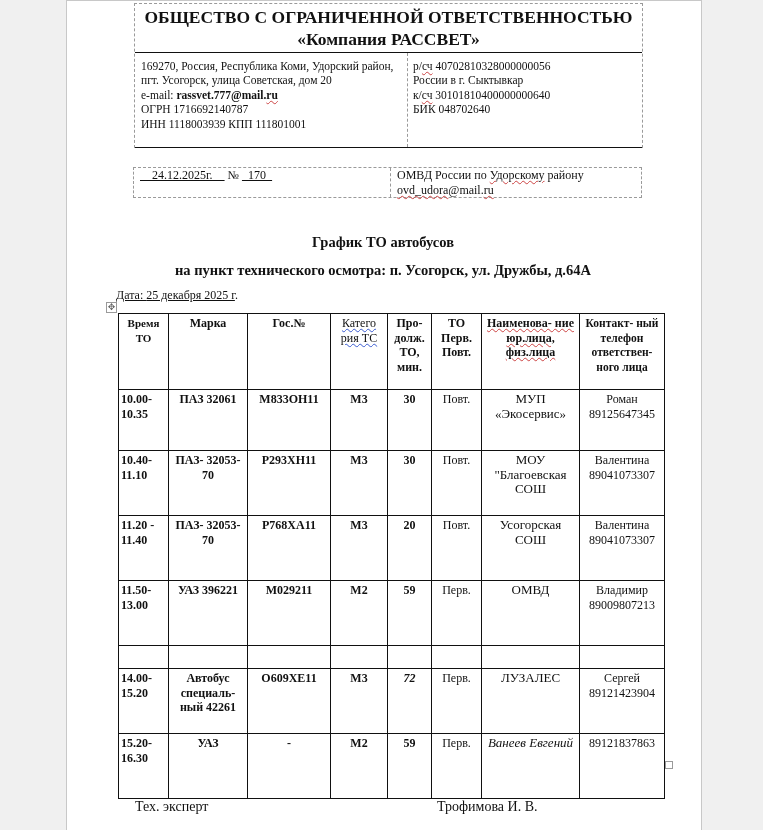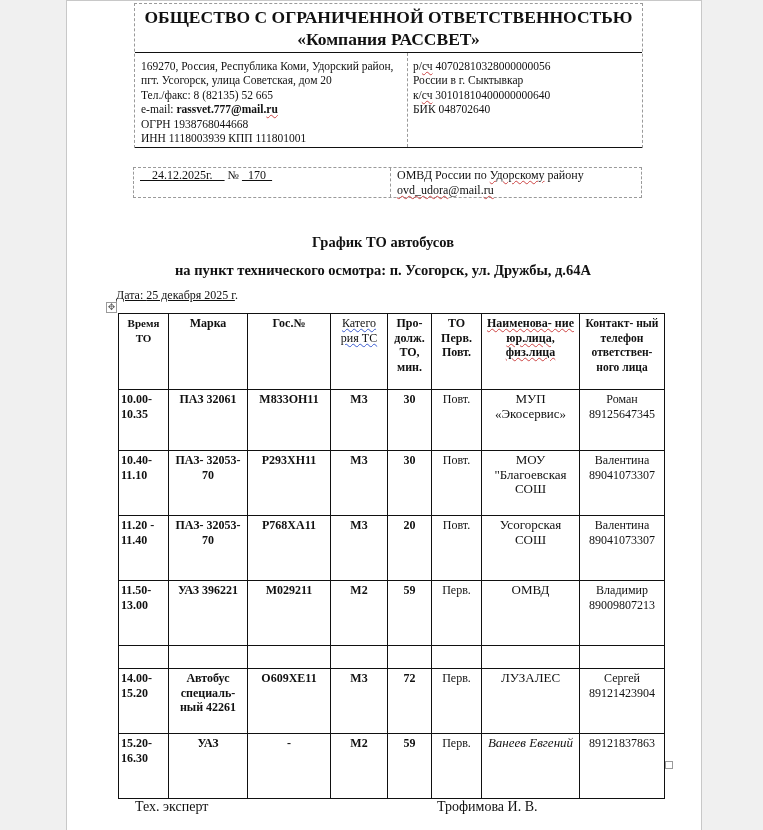--- a/index.html
+++ b/index.html
@@ -53,23 +53,22 @@
   <div class="hdr-title">
     <div>ОБЩЕСТВО С ОГРАНИЧЕННОЙ ОТВЕТСТВЕННОСТЬЮ</div>
     <div>«Компания РАССВЕТ»</div>
   </div>
   <div class="hdr-line1"></div>
   <div class="hdr-div"></div>
   <div class="hdr-line2"></div>
   <div class="hdr-left">
     <div>169270, Россия, Республика Коми, Удорский район,</div>
     <div>пгт. Усогорск, улица Советская, дом 20</div>
-    <div>Тел./факс: 8 (82135) 52 665</div>
     <div><span>e-mail: </span><b>rassvet.777@mail.</b><b class="sq">ru</b></div>
-    <div>ОГРН 1938768044668</div>
+    <div>ОГРН 1716692140787</div>
     <div>ИНН 1118003939 КПП 111801001</div>
   </div>
   <div class="hdr-right">
     <div><span>р/</span><span class="sq">сч</span><span> 40702810328000000056</span></div>
     <div>России в г. Сыктывкар</div>
     <div><span>к/</span><span class="sq">сч</span><span> 30101810400000000640</span></div>
     <div>БИК 048702640</div>
   </div>
 </div>
 
@@ -159,21 +158,21 @@
         <td class="b big" style="height: 18px;"></td>
         <td class="" style="height: 18px;"></td>
         <td class="" style="height: 18px; font-size: 13px;"></td>
         <td class="" style="height: 18px;"></td>
       </tr>
       <tr>
         <td class="b left" style="height: 60px;">14.00- 15.20</td>
         <td class="b" style="height: 60px; border-radius: 31px;">Автобус специаль- ный 42261</td>
         <td class="b big" style="height: 60px;">О609ХЕ11</td>
         <td class="b" style="height: 60px;">М3</td>
-        <td class="b big" style="height: 60px;">72</td>
+        <td class="b big" style="height: 60px; font-style: italic;">72</td>
         <td class="" style="height: 60px;">Перв.</td>
         <td class="" style="height: 60px; font-size: 13px;">ЛУЗАЛЕС</td>
         <td class="" style="height: 60px;">Сергей 89121423904</td>
       </tr>
       <tr>
         <td class="b left" style="height: 60px;">15.20- 16.30</td>
         <td class="b" style="height: 60px;">УАЗ</td>
         <td class="b big" style="height: 60px;">-</td>
         <td class="b" style="height: 60px;">М2</td>
         <td class="b big" style="height: 60px;">59</td>

